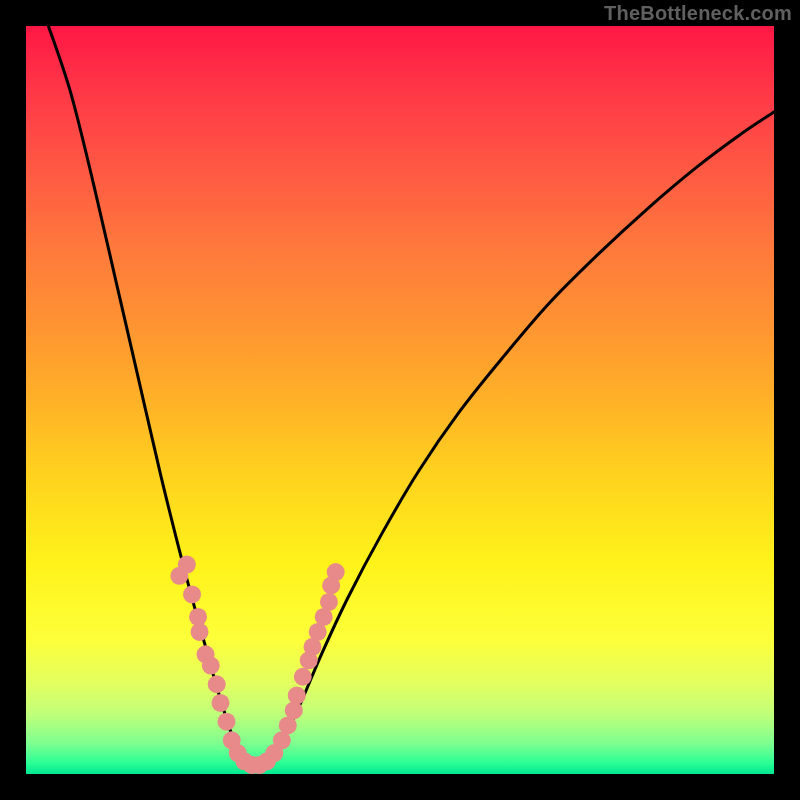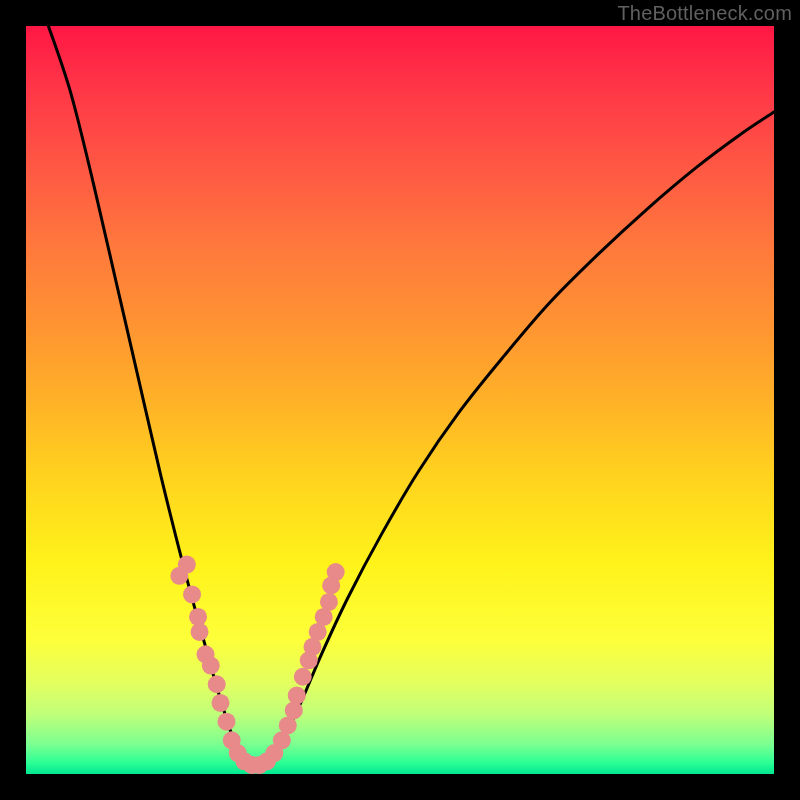--- a/index.html
+++ b/index.html
@@ -38,21 +38,21 @@
       #2cff95 98.5%,
       #00e690 100%
     );
   }
   .watermark {
     position: absolute;
     top: 2px;
     right: 8px;
     font-family: Arial, sans-serif;
     font-size: 20px;
-    font-weight: 400;
+    font-weight: 700;
     color: #606060;
     letter-spacing: 0.2px;
     z-index: 10;
   }
   svg.curve-layer {
     position: absolute;
     left: 0;
     top: 0;
     width: 748px;
     height: 748px;

